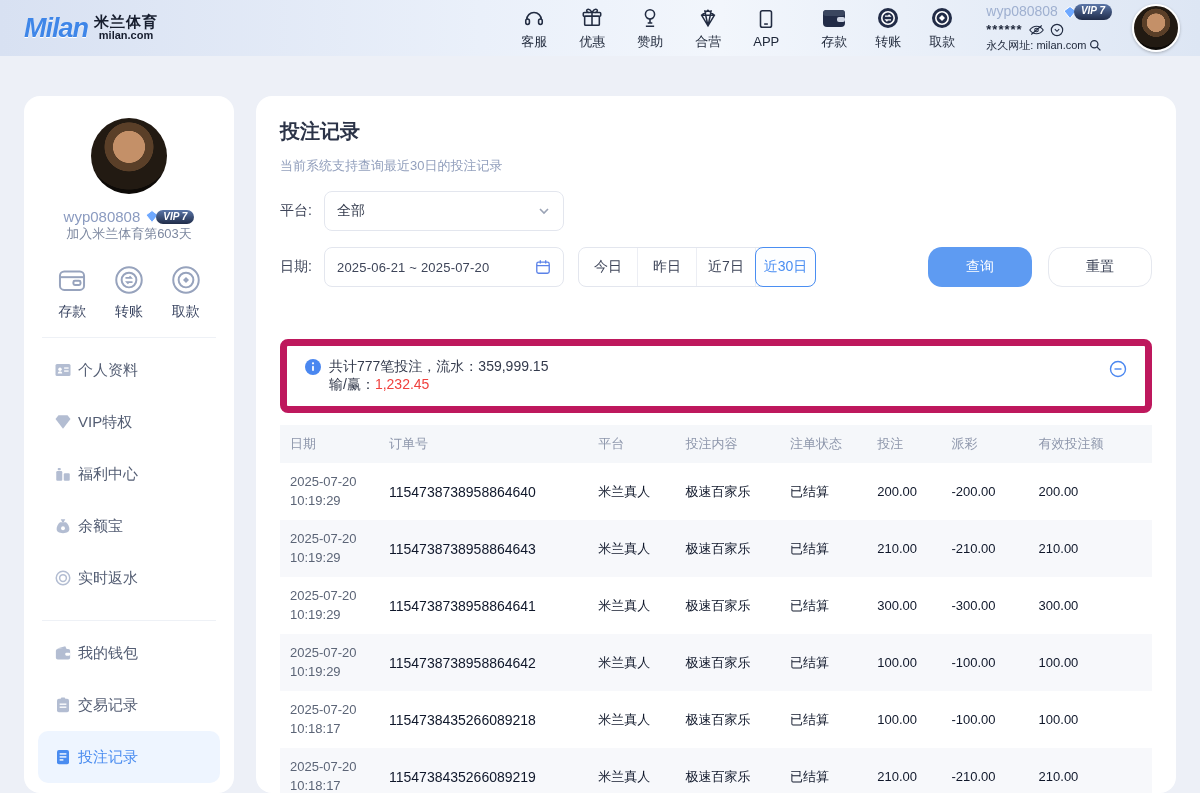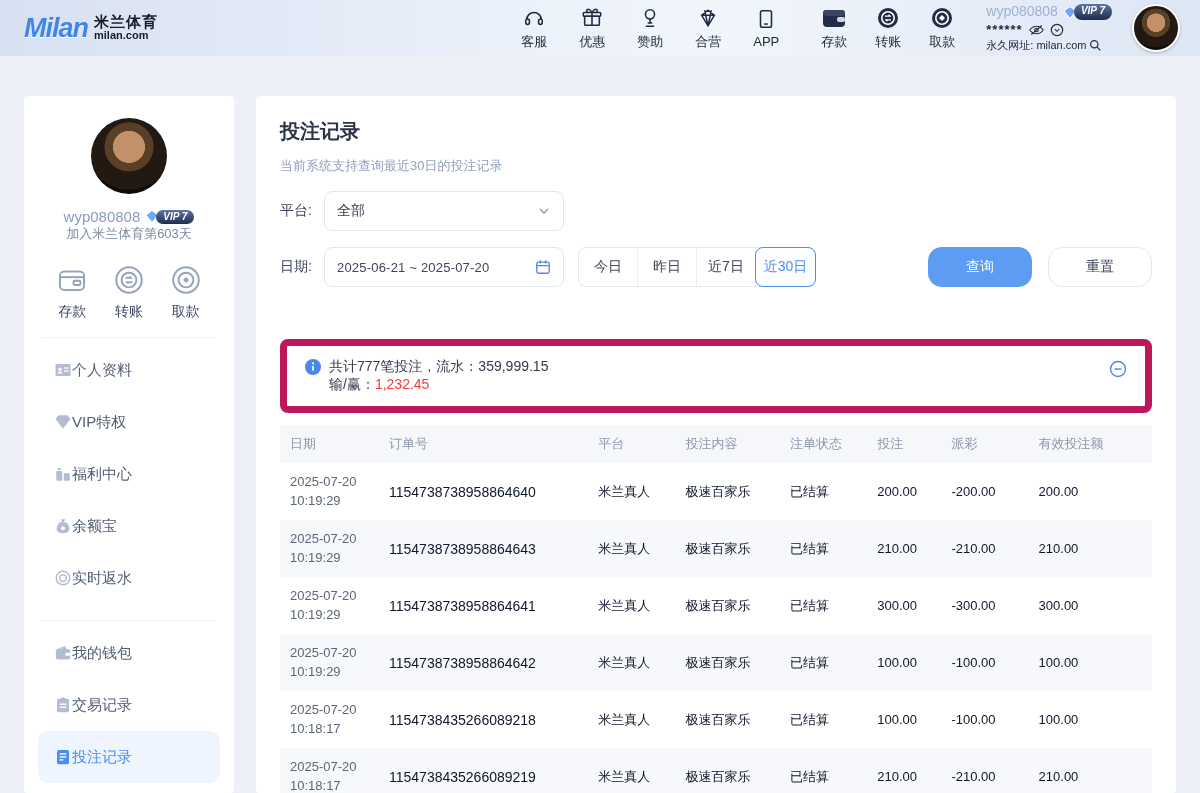--- a/index.html
+++ b/index.html
@@ -13,21 +13,21 @@
   
   .topbar {
     height:56px; display:flex; align-items:center; padding:0 20px 0 24px;
     background:linear-gradient(90deg,#d8e1f2 0%,#eaf0fa 40%,#f2f6fc 60%,#dde6f4 100%);
   }
   .logo-wrap { display:flex; align-items:center; gap:6px; }
   .logo-script {
     font-style:italic; font-weight:bold; font-size:27px; color:#3f86e8;
     text-shadow:0 1px 0 #fff; letter-spacing:-1px;
   }
-  .logo-text { line-height:1.05; }
+  .logo-text { line-height:1.05;text-align:center; }
   .logo-cn { font-size:15px; font-weight:bold; color:#161d2e; letter-spacing:1px; }
   .logo-domain { font-size:11px; font-weight:bold; color:#161d2e; }
   .main-nav { display:flex; gap:26px; margin-left:26px; }
   .main-nav span { font-size:15px; color:#222a3c; cursor:pointer; }
 
   .topbar-right { margin-left:auto; display:flex; align-items:center; gap:14px; }
   .icon-stack { display:flex; flex-direction:column; align-items:center; gap:3px; width:44px; cursor:pointer; }
   .icon-stack .ic { height:24px; display:flex; align-items:center; color:#222c42; }
   .icon-stack .lbl { font-size:13px; color:#1d2638; white-space:nowrap; }
   .wallet-group { display:flex; gap:10px; margin-left:10px; }
@@ -45,38 +45,38 @@
   .masked { font-size:13px; font-weight:bold; color:#1c2538; letter-spacing:1px; }
   .user-line3 { display:flex; align-items:center; gap:2px; margin-top:1px; font-size:11px; color:#1c2538; }
   .tb-avatar {
     width:48px; height:48px; border-radius:50%; margin-left:6px; cursor:pointer;
     background:radial-gradient(circle at 50% 38%, #c49068 0 26%, #5a3f28 27% 40%, #221a12 41% 70%, #0d0a07 71%);
     border:2px solid #fff; box-shadow:0 1px 3px rgba(0,0,0,.25);
   }
 
   
   .page { display:flex; gap:22px; padding:40px 24px 0; height:737px; }
-  .card { background:#fff; border-radius:4px; }
+  .card { background:#fff; border-radius:16px; }
 
   
   .sidebar { width:210px; flex:none; height:697px; padding:22px 14px 0; text-align:center; overflow:hidden; }
   .sb-avatar {
     width:76px; height:76px; border-radius:50%; margin:0 auto;
     background:radial-gradient(circle at 50% 38%, #c49068 0 26%, #5a3f28 27% 40%, #221a12 41% 70%, #0d0a07 71%);
   }
   .sb-name-row { display:flex; align-items:center; justify-content:center; gap:4px; margin-top:14px; }
   .sb-name { font-size:15px; color:#8b9bc0; }
   .sb-joined { font-size:13px; color:#7d88a0; margin-top:0; }
   .quick-actions { display:flex; justify-content:space-around; margin:20px 6px 0; }
   .qa { display:flex; flex-direction:column; align-items:center; gap:6px; cursor:pointer; color:#97a3bd; }
   .qa .lbl { font-size:14px; color:#3c4763; }
   .sb-divider { height:1px; background:#eef1f6; margin:16px 4px 0; }
   .menu { margin-top:6px; }
   .menu-item {
-    display:flex; align-items:center; gap:0; height:52px; padding:0 16px;
+    display:flex; align-items:center; gap:6px; height:52px; padding:0 16px;
     font-size:15px; color:#535d73; cursor:pointer; border-radius:10px; text-align:left;
   }
   .menu-item .mi { color:#b3bdd2; display:flex; }
   .menu-item.active { background:#eef5ff; color:#4a8cf0; }
   .menu-item.active .mi { color:#4a8cf0; }
 
   
   .main { flex:1; height:697px; padding:22px 24px 0; overflow:hidden; }
   .page-title { font-size:20px; font-weight:bold; color:#2b3347; }
   .page-subtitle { font-size:13px; color:#93a0bd; margin-top:12px; }

